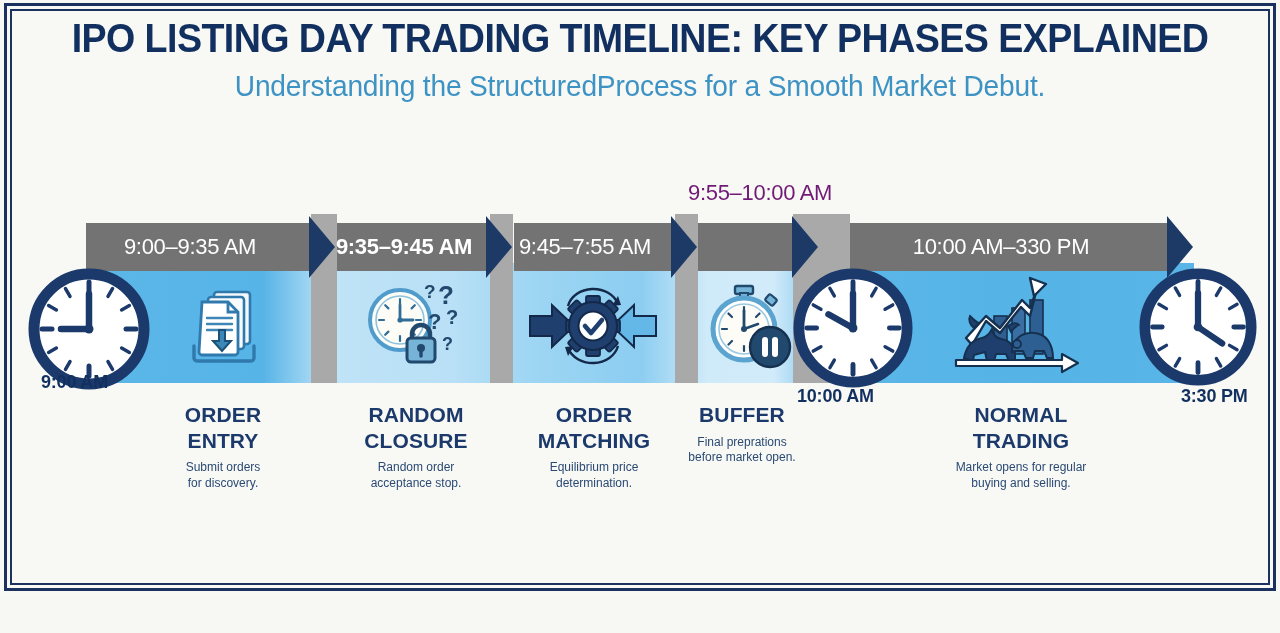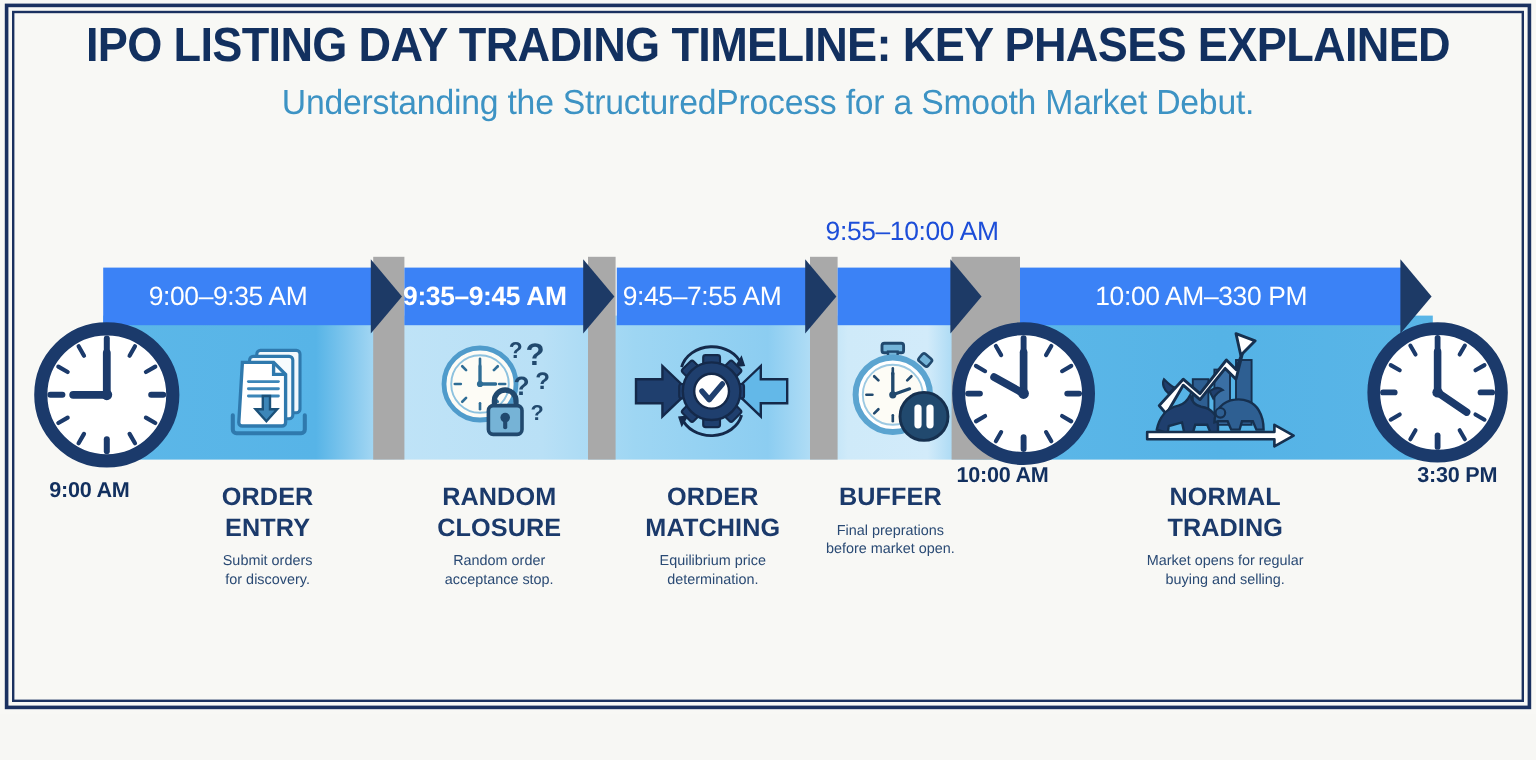--- a/index.html
+++ b/index.html
@@ -60,21 +60,21 @@
     background:linear-gradient(90deg,#5cb7e8 0%,#57b4e7 16%,#bfe3f7 22%,#b9e0f6 33%,#9ed6f3 40%,#8ccdf1 50%,#cfeaf9 56%,#d2ebfa 62%,#5cb7e8 68%,#55b3e6 84%,#59b5e7 100%);
   }
 
   
   .sep{position:absolute;background:#a9a9a9;}
 
   
   .arrow{
     position:absolute;
     height:48px;
-    background:#3b82f6;
+    background:#737373;
     display:flex;align-items:center;justify-content:center;
   }
   .arrow .atext{
     color:#ffffff;
     font-size:22px;
     letter-spacing:-0.3px;
     white-space:nowrap;
     position:relative;
     left:-8px;
   }
@@ -86,21 +86,21 @@
     border-top:31px solid transparent;
     border-bottom:31px solid transparent;
     border-left:26px solid #1d3a66;
   }
 
   
   .buffer-caption{
     position:absolute;
     left:686px;top:186px;
     font-size:22px;
-    color:#1d4ed8;
+    color:#701a75;
     letter-spacing:-0.3px;
     white-space:nowrap;
   }
 
   
   .clock{position:absolute;}
 
   
   .icon-slot{position:absolute;}
 
@@ -365,21 +365,21 @@
         <path d="M64 52 c4 -3 8 -4 11 -1 c-3 1 -6 4 -8 7 z" fill="#1f3f6e" stroke="#16304f" stroke-width="1.8"></path>
 
         <path d="M68 78 c0 -10 7 -18 17 -19 c8 -1 16 2 20 9 c3 5 4 11 4 16 l-6 0 l-3 -7 l-9 0 l-2 7 l-7 0 l-3 -7 l-8 0 z" fill="#2e5f92" stroke="#16304f" stroke-width="2"></path>
         <circle cx="73" cy="70" r="4" fill="#2e5f92" stroke="#16304f" stroke-width="1.8"></circle>
 
         <path d="M12 86 h106 v-6 l16 9 l-16 9 v-6 h-106 z" fill="#ffffff" stroke="#16304f" stroke-width="2.2" stroke-linejoin="round"></path>
       </svg>
     </div>
   </div>
 
-  <div class="endlabel" style="left:41px;top:398px;">9:00 AM</div>
+  <div class="endlabel" style="left:41px;top:372px;">9:00 AM</div>
   <div class="endlabel" style="left:797px;top:386px;">10:00 AM</div>
   <div class="endlabel" style="left:1159px;top:386px;margin-left:22px;">3:30 PM</div>
 
   <div class="phase" style="left:134px;top:402px;width:178px;">
     <div class="pname">ORDER
 ENTRY</div>
     <div class="pdesc">Submit orders
 for discovery.</div>
   </div>
 

